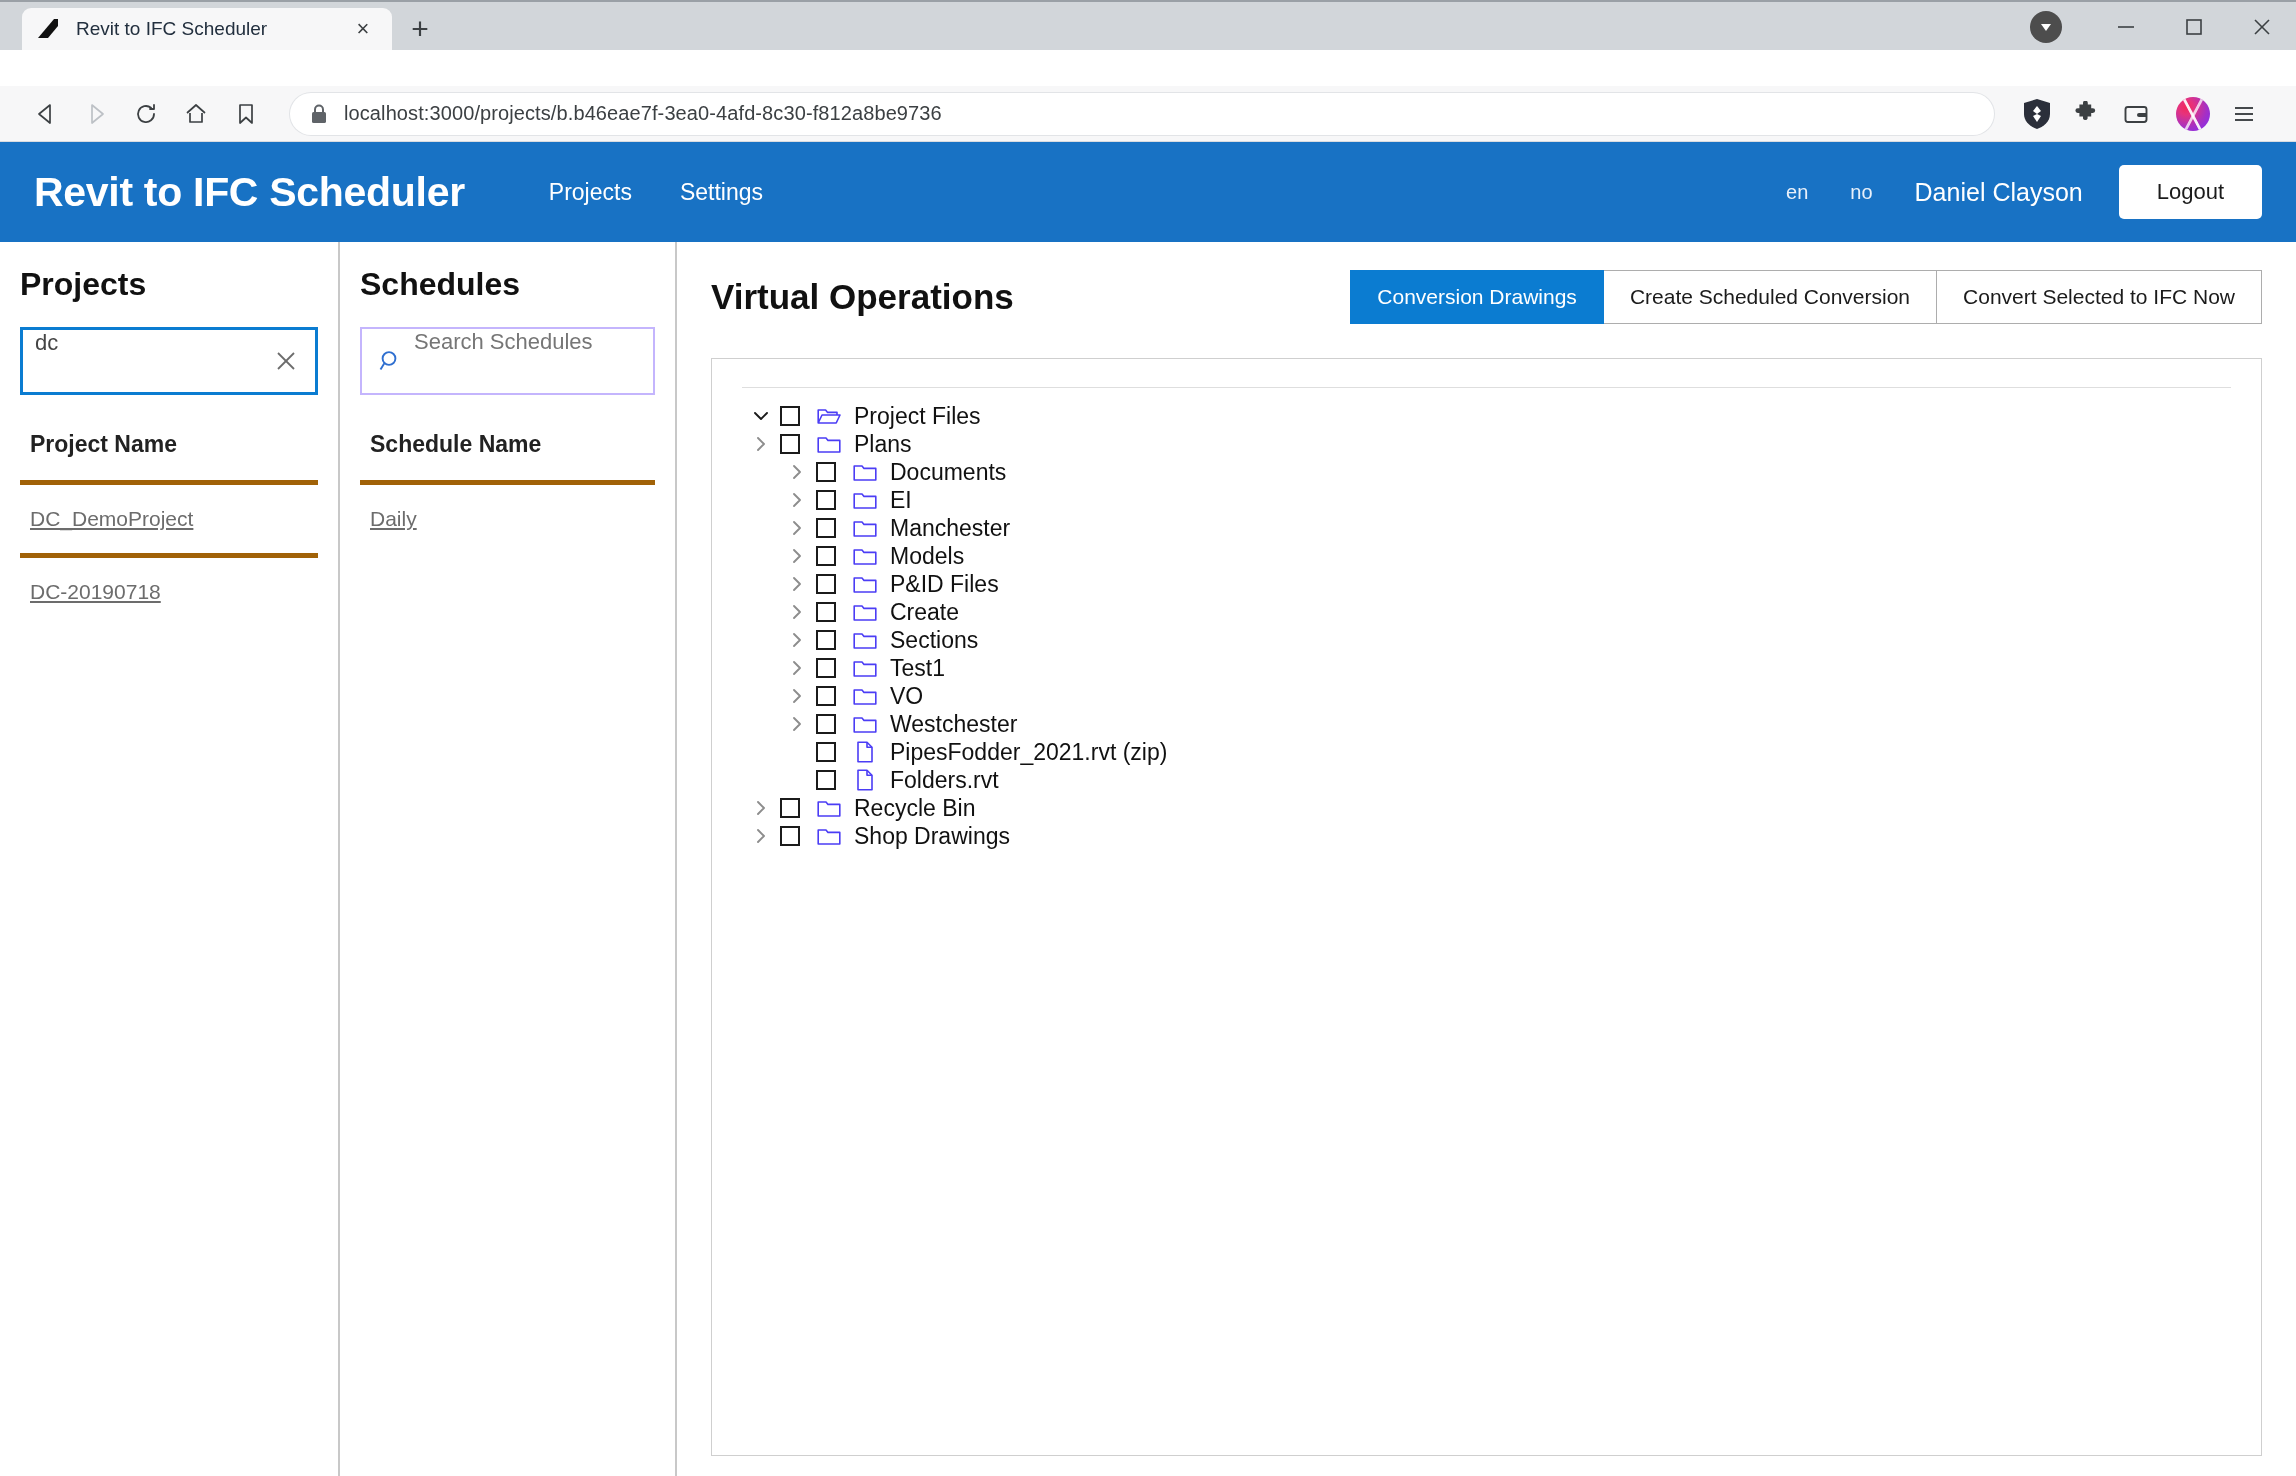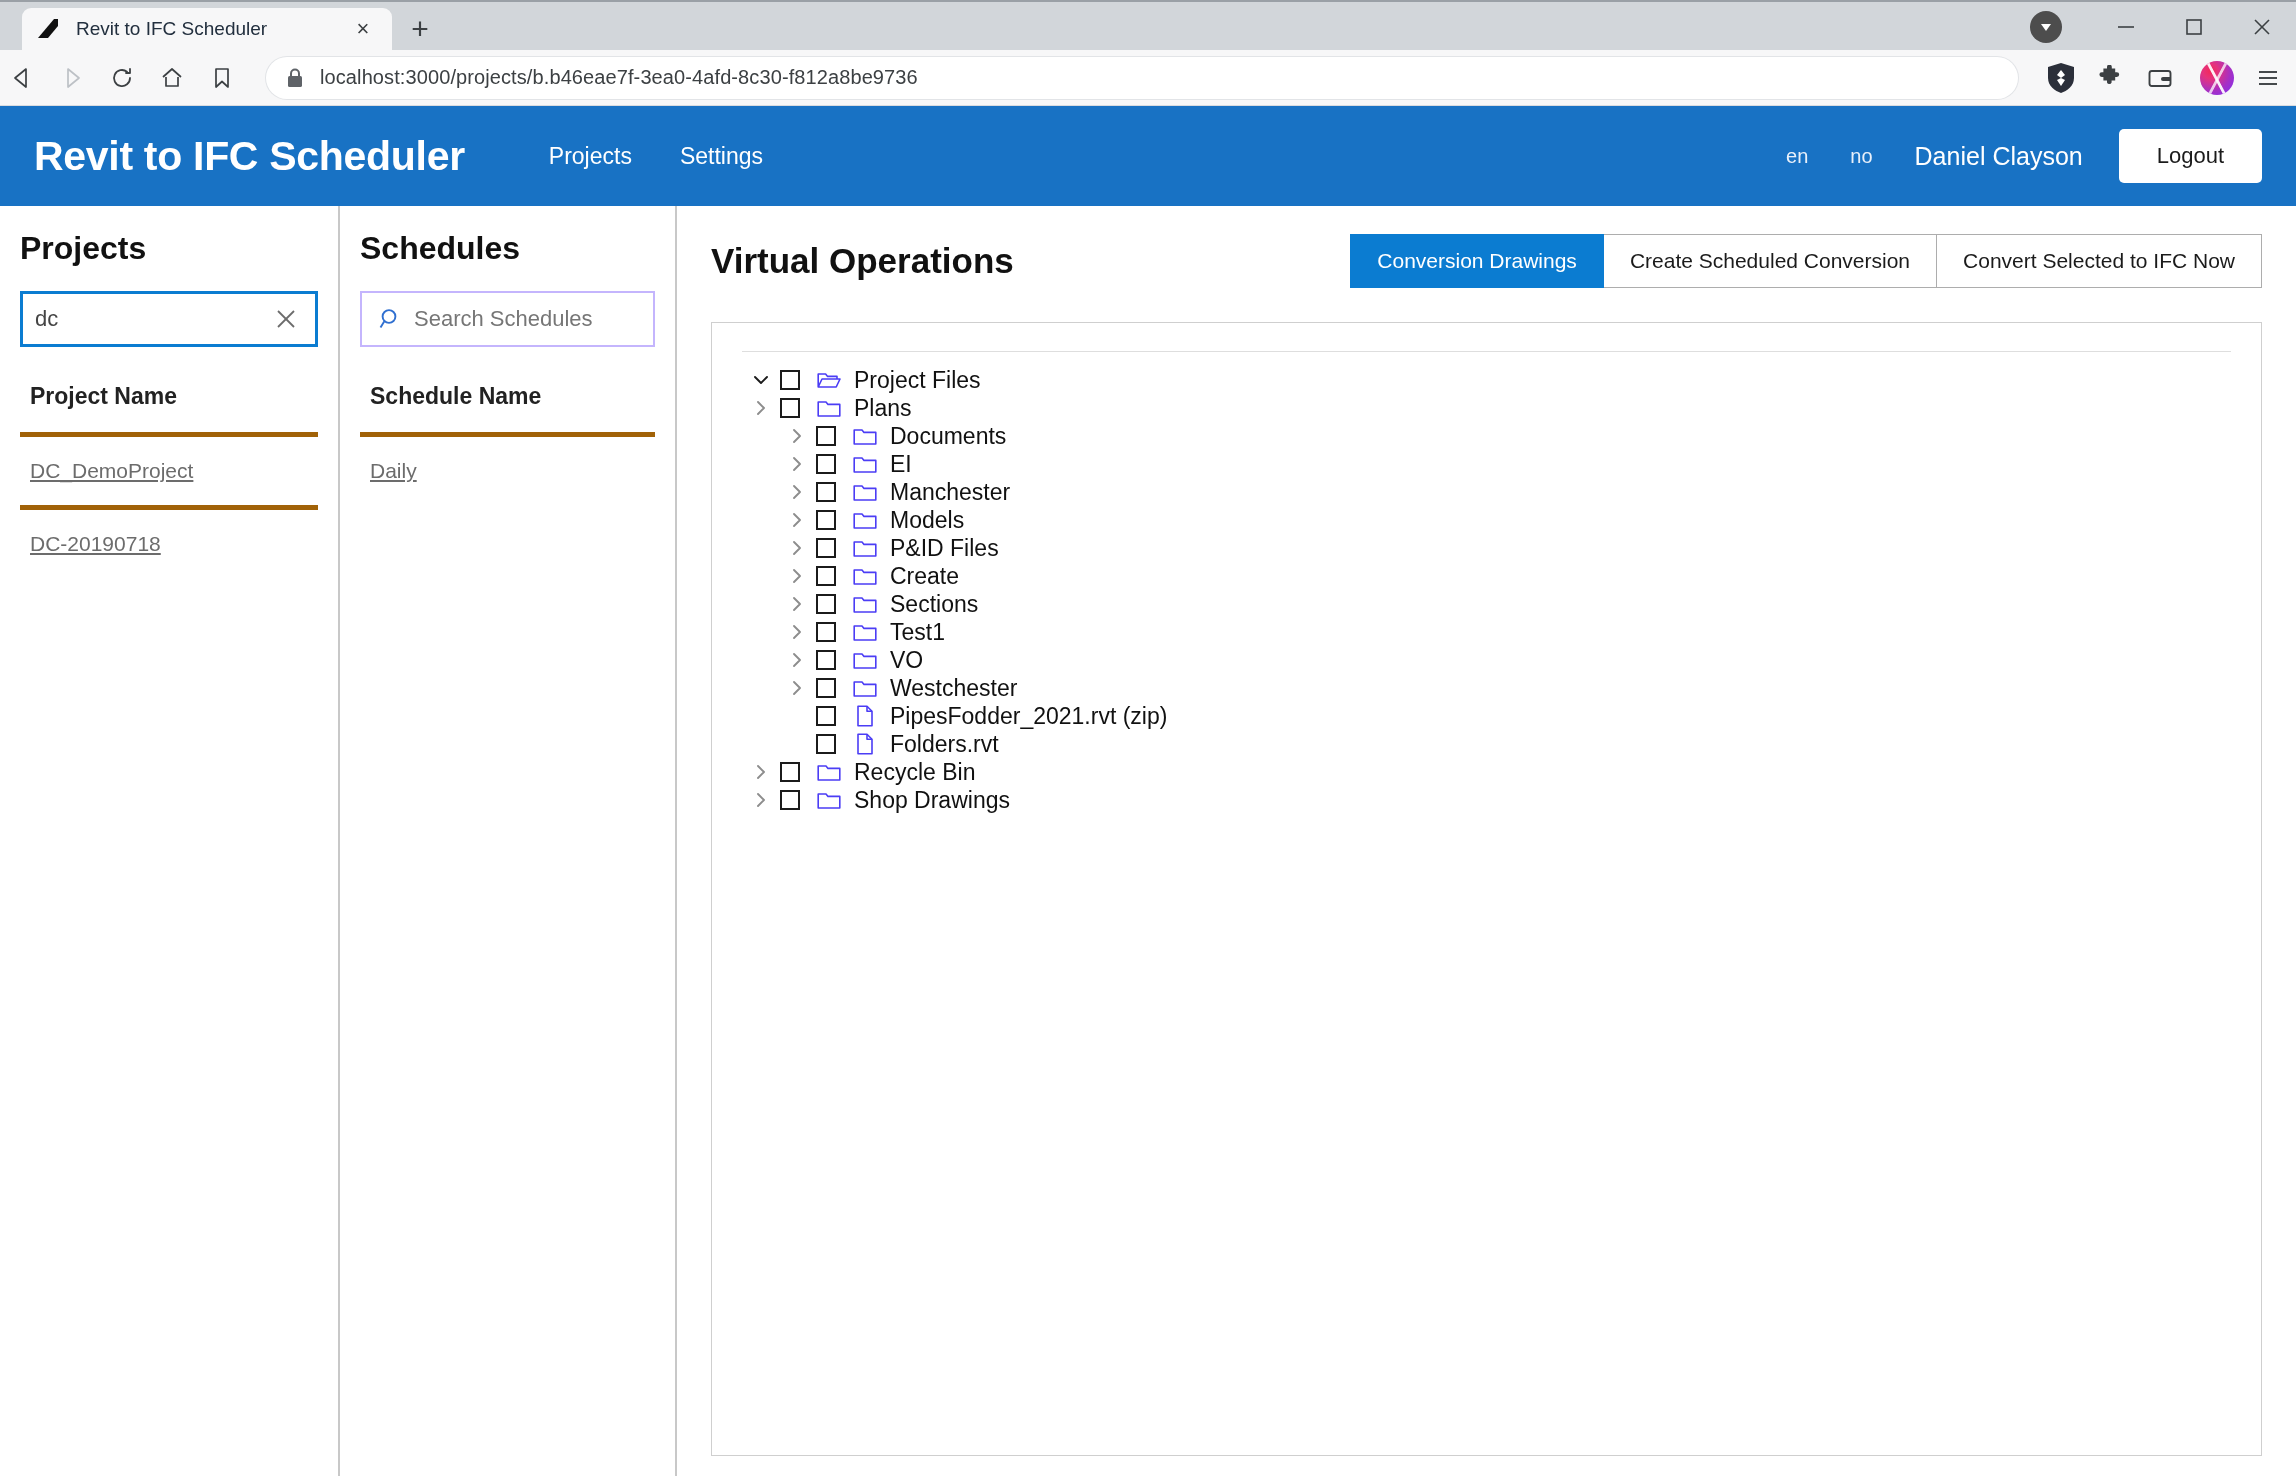--- a/index.html
+++ b/index.html
@@ -43,21 +43,21 @@
     width: 68px; height: 50px; display: flex; align-items: center; justify-content: center;
     color: #3c4043;
   }
   .dl-badge {
     width: 32px; height: 32px; border-radius: 50%; background: #4d4d4d;
     display: flex; align-items: center; justify-content: center; margin-right: 30px;
   }
 
   .navbar {
     height: 56px; background: #f7f7f8; display: flex; align-items: center;
-    padding: 0 0; flex: 0 0 56px; border-bottom: 1px solid #dadce0;
+    padding: 0 24px; flex: 0 0 56px; border-bottom: 1px solid #dadce0; margin-top: 36px;
   }
   .nav-icon {
     width: 44px; height: 44px; display: flex; align-items: center; justify-content: center;
     color: #3c4043; margin-right: 6px; flex: 0 0 44px;
   }
   .nav-icon.disabled { color: #bdc1c6; }
   .urlbar {
     flex: 1; height: 42px; background: #ffffff; border-radius: 22px;
     display: flex; align-items: center; padding: 0 20px; margin: 0 16px;
     box-shadow: 0 0 0 1px #e2e4e7;
@@ -101,22 +101,22 @@
   .body-row { flex: 1; display: flex; min-height: 0; }
 
   
   .panel-projects {
     width: 340px; flex: 0 0 340px; border-right: 2px solid #c8c8c8;
     padding: 24px 20px 0 20px; display: flex; flex-direction: column;
   }
   .panel-title { font-size: 32px; font-weight: bold; color: #111; margin-bottom: 24px; }
   .search-wrap { position: relative; margin-bottom: 36px; }
   .search-box {
-    width: 100%; height: 56px; border: 3px solid #0b7cd1; background: #fff;
-    display: flex; align-items: center; padding: 0 12px;
+    width: 100%; height: 68px; border: 3px solid #0b7cd1; background: #fff;
+    display: flex; padding: 0 12px;
   }
   .search-box.plain { border: 2px solid #c4b5fd; }
   .search-value { flex: 1; font-size: 22px; color: #444; }
   .search-placeholder { flex: 1; font-size: 22px; color: #767676; }
   .clear-x { width: 34px; display: flex; align-items: center; justify-content: center; }
   .mag { width: 34px; display: flex; align-items: center; justify-content: center; margin-right: 6px; }
   .col-head { font-size: 23px; font-weight: bold; color: #222; padding: 0 10px 22px 10px; }
   .list-row {
     font-size: 21px; color: #6c6c6c; padding: 22px 10px; border-top: 5px solid #a16207; text-decoration: underline;
   }

